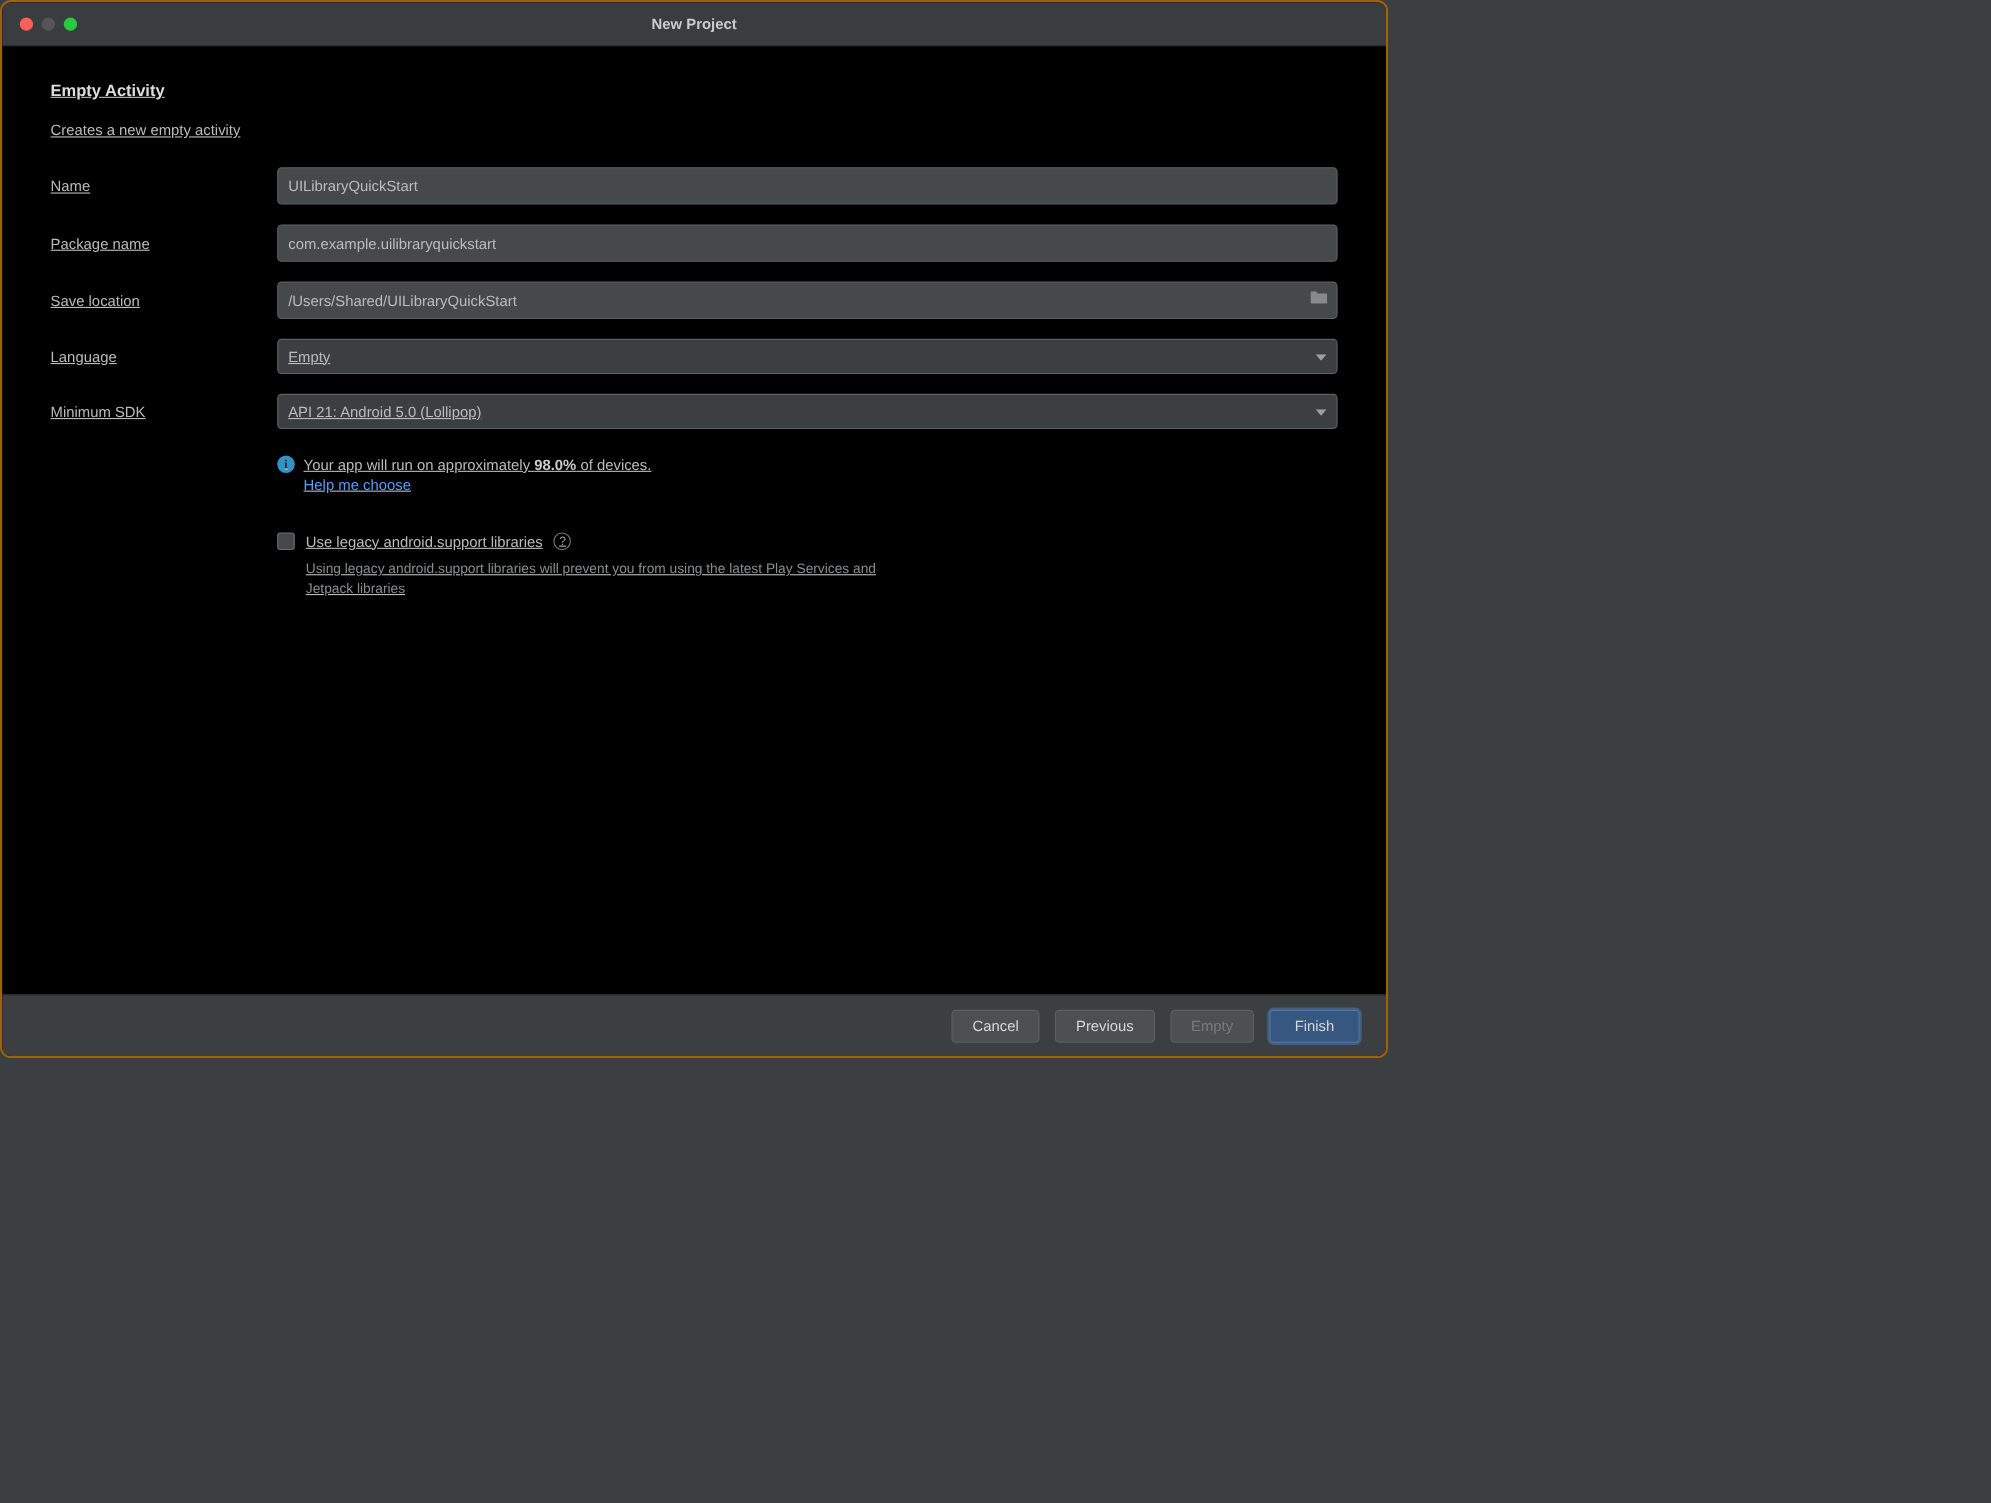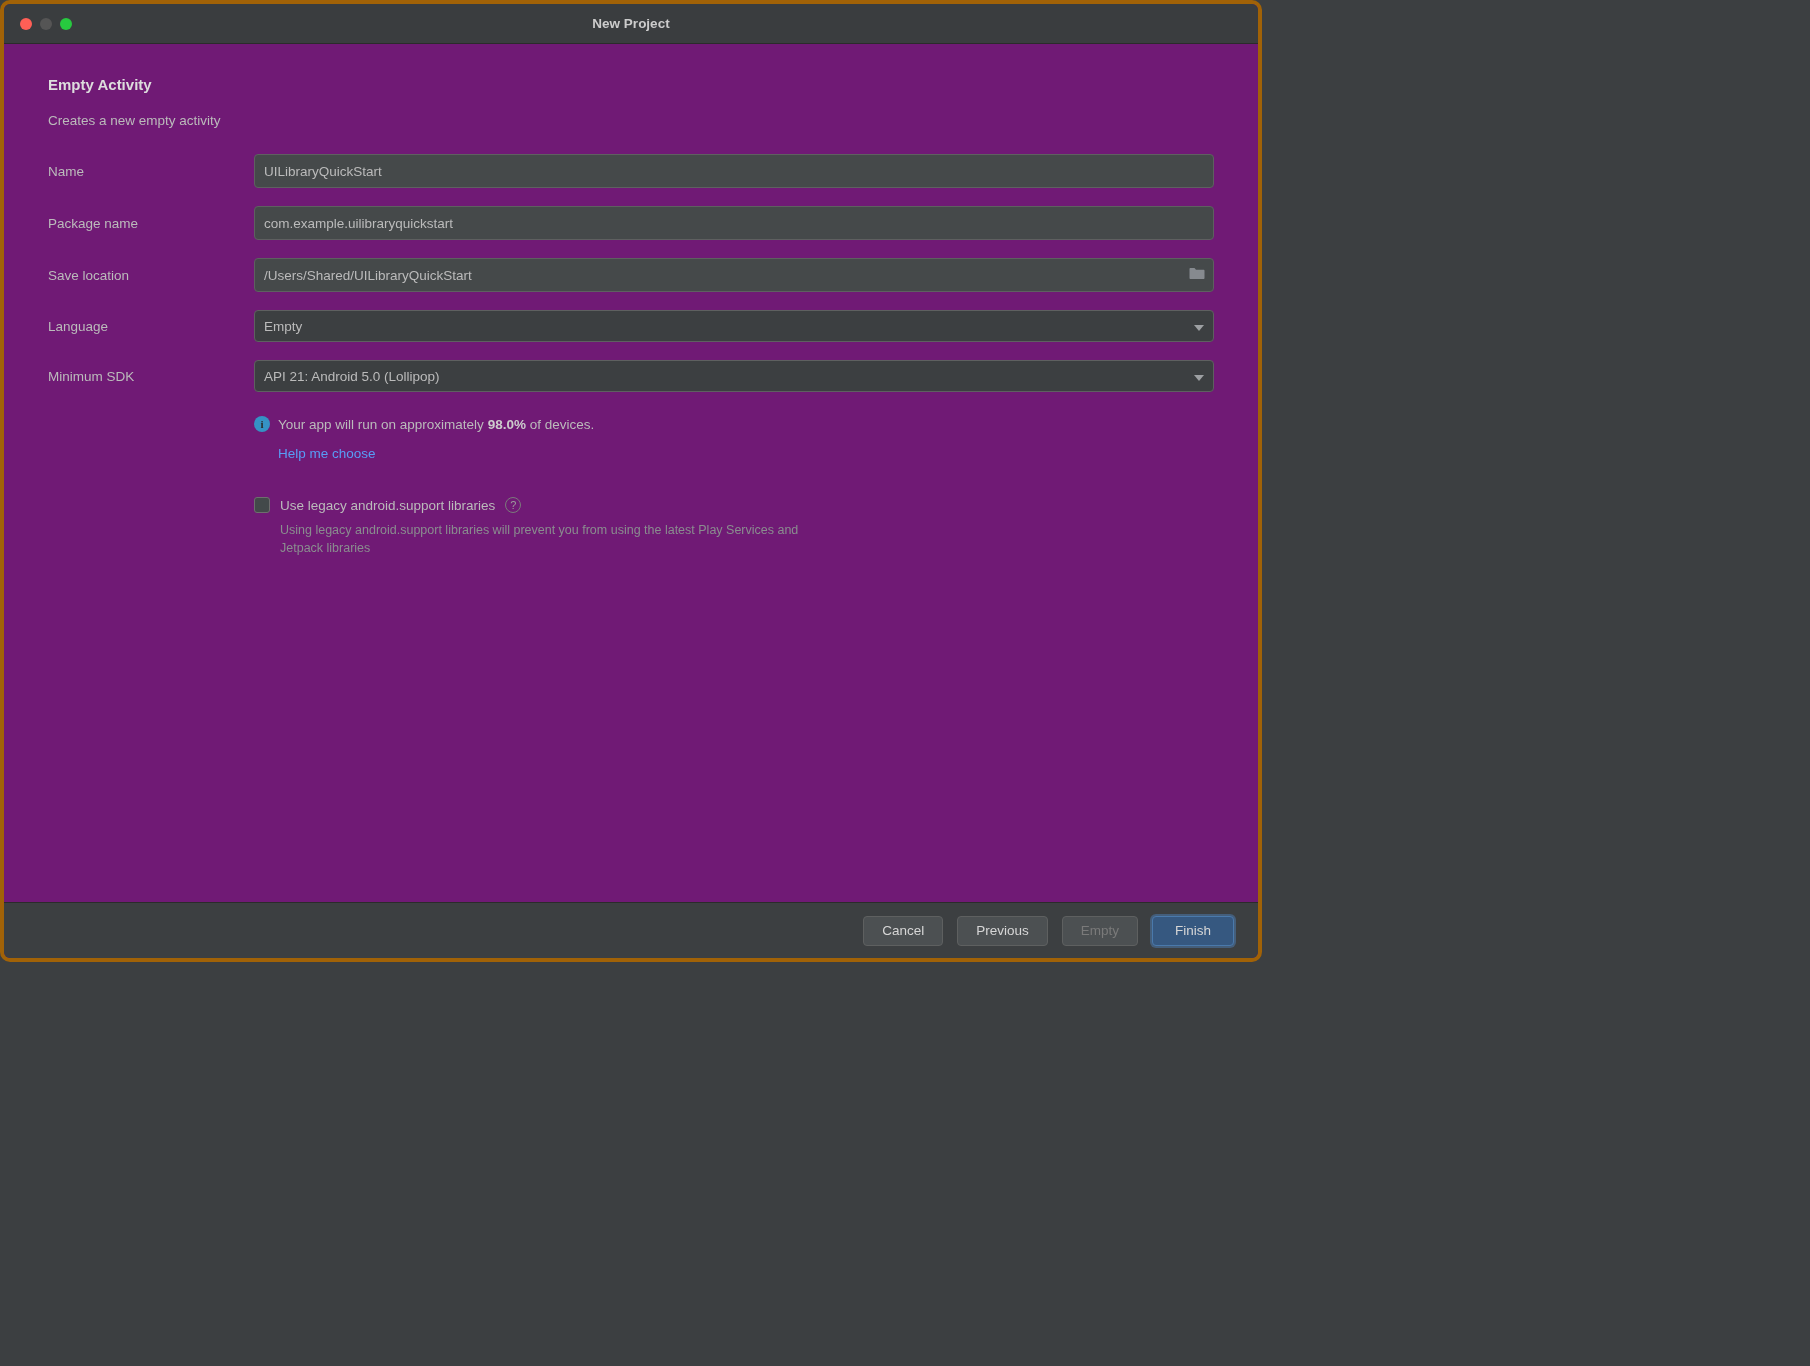--- a/index.html
+++ b/index.html
@@ -7,26 +7,26 @@
       font-family: -apple-system, BlinkMacSystemFont, "Segoe UI", sans-serif;
       background: #3c3f41;
       color: #bbbbbb;
       width: 1262px;
       height: 962px;
       overflow: hidden;
     }
     .window {
       width: 1262px;
       height: 962px;
-      background: #701a75;
+      background: #000000;
       border-radius: 10px;
       overflow: hidden;
       display: flex;
       flex-direction: column;
-      border: 4px solid #a16207;
+      border: 2px solid #a16207;
     }
     .titlebar {
       height: 40px;
       background: #3a3d3f;
       display: flex;
       align-items: center;
       position: relative;
       border-bottom: 1px solid #2b2b2b;
     }
     .traffic-lights {
@@ -45,20 +45,21 @@
       color: #cccccc;
       font-size: 13.5px;
       font-weight: 600;
     }
     .content {
       flex: 1;
       padding: 32px 44px 0 44px;
       display: flex;
       flex-direction: column;
       overflow: auto;
+      text-decoration: underline;
     }
     .heading {
       color: #dddddd;
       font-size: 15px;
       font-weight: 700;
       margin-bottom: 20px;
     }
     .subheading {
       color: #bbbbbb;
       font-size: 13.5px;
@@ -153,21 +154,21 @@
       font-weight: 900;
       display: flex;
       align-items: center;
       justify-content: center;
       font-family: Georgia, serif;
     }
     .info-line b { color: #cccccc; font-weight: 700; }
     .link {
       color: #589df6;
       font-size: 13.5px;
-      margin-top: 14px;
+      margin-top: 3px;
       margin-left: 24px;
       cursor: pointer;
     }
     .checkbox-row {
       display: flex;
       align-items: center;
       gap: 10px;
       margin-top: 36px;
       font-size: 13.5px;
       color: #bbbbbb;

